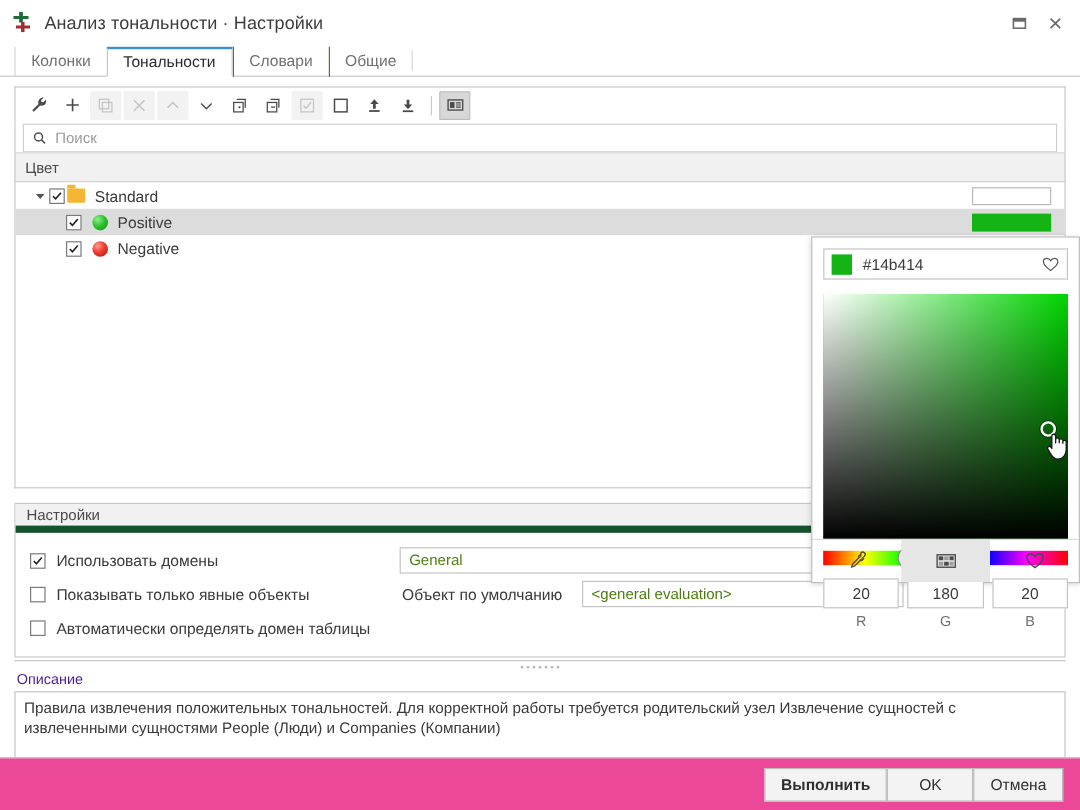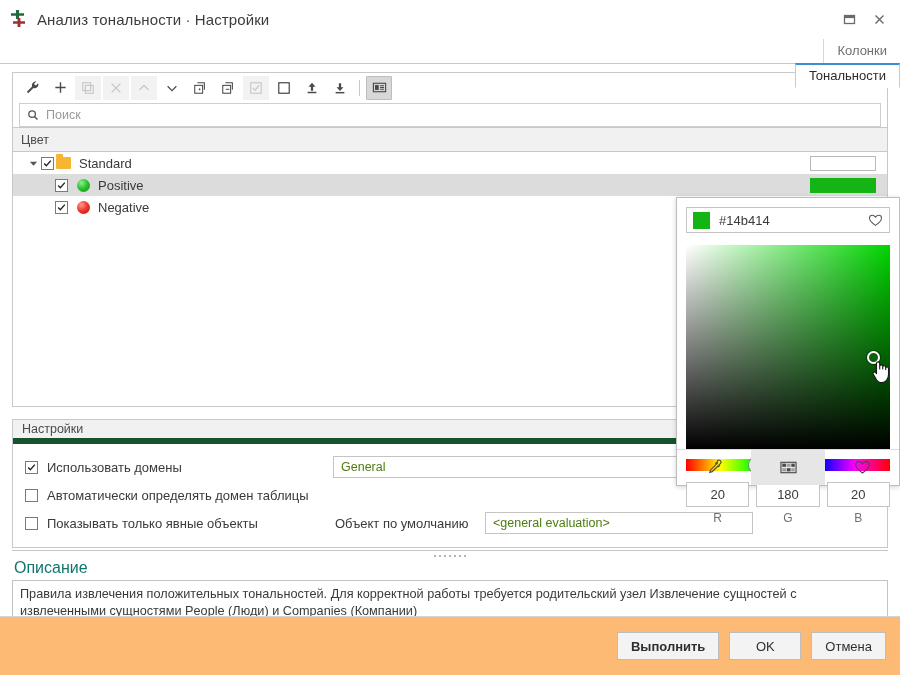--- a/index.html
+++ b/index.html
@@ -38,21 +38,20 @@
     color:#6a6a6a;
   }
   .win-btn svg { display:block; }
 
   
   .tabbar {
     height:26px; display:flex; align-items:flex-end;
     padding-left:12px; background:#ffffff;
     border-bottom:1px solid #c8c8c8;
     position:relative;
-    flex-direction:column;
   }
   .tab {
     height:25px; line-height:24px; padding:0 13px;
     font-size:13px; color:#707070;
     border-left:1px solid #4d7c0f;
     background:transparent; position:relative; top:1px;
   }
   .tab:first-child { border-left:1px solid #d6d6d6; }
   .tab.active {
     color:#2b2b2b; background:#ffffff;
@@ -143,29 +142,29 @@
   .inline-lbl { position:absolute; left:322px; color:#3a3a3a; }
 
   
   .splitter { height:11px; display:flex; align-items:center; justify-content:center;
     position:relative; }
   .splitter .line { position:absolute; left:0; right:0; top:2px; height:1px; background:#c6c6c6; }
   .grip { display:flex; gap:3px; z-index:2; margin-top:5px; }
   .grip i { width:2px; height:2px; background:#b5b5b5; display:block; }
 
   
-  .desc-label { padding:0 0 3px 2px; color:#0f766e; font-size:16px; }
+  .desc-label { padding:0 0 3px 2px; color:#4c1d95; font-size:12px; }
   .desc-box { border:1px solid #c3c3c3; background:#fff; height:62px;
     padding:5px 7px; color:#3a3a3a; font-size:12.7px; line-height:17px; }
 
   
   .footer {
-    position:absolute; left:0; right:0; bottom:0; height:59px;
-    border-top:1px solid #d4d4d4; background:#fdba74;
-    display:flex; align-items:center; justify-content:flex-end; padding-right:14px; gap:10px;
+    position:absolute; left:0; right:0; bottom:0; height:44px;
+    border-top:1px solid #d4d4d4; background:#ec4899;
+    display:flex; align-items:center; justify-content:flex-end; padding-right:14px; 
   }
   .btn {
     min-width:72px; height:28px; border:1px solid #bdbdbd; background:#f3f3f3;
     display:flex; align-items:center; justify-content:center;
     font-size:13px; color:#2f2f2f; padding:0 13px;
   }
   .btn.primary { font-weight:bold; }
 
   
   .picker {
@@ -391,28 +390,28 @@
           <svg width="9" height="9" viewBox="0 0 10 10">
               <path d="M1.3 5 L3.7 7.5 L8.7 1.8" stroke="#222" stroke-width="1.5" fill="none"></path>
             </svg>
         </span>
         <span class="lbl">Использовать домены</span>
         <span class="field f-general">General</span>
       </div>
 
       <div class="srow">
         <span class="cb"></span>
-        <span class="lbl">Автоматически определять домен таблицы</span>
-      </div>
-
-      <div class="srow">
-        <span class="cb"></span>
         <span class="lbl">Показывать только явные объекты</span>
         <span class="inline-lbl">Объект по умолчанию</span>
         <span class="field f-default">&lt;general evaluation&gt;</span>
+      </div>
+
+      <div class="srow">
+        <span class="cb"></span>
+        <span class="lbl">Автоматически определять домен таблицы</span>
       </div>
 
     </div>
   </div>
 
   <div class="splitter">
     <div class="line"></div>
     <div class="grip">
       <i></i>
         <i></i>

